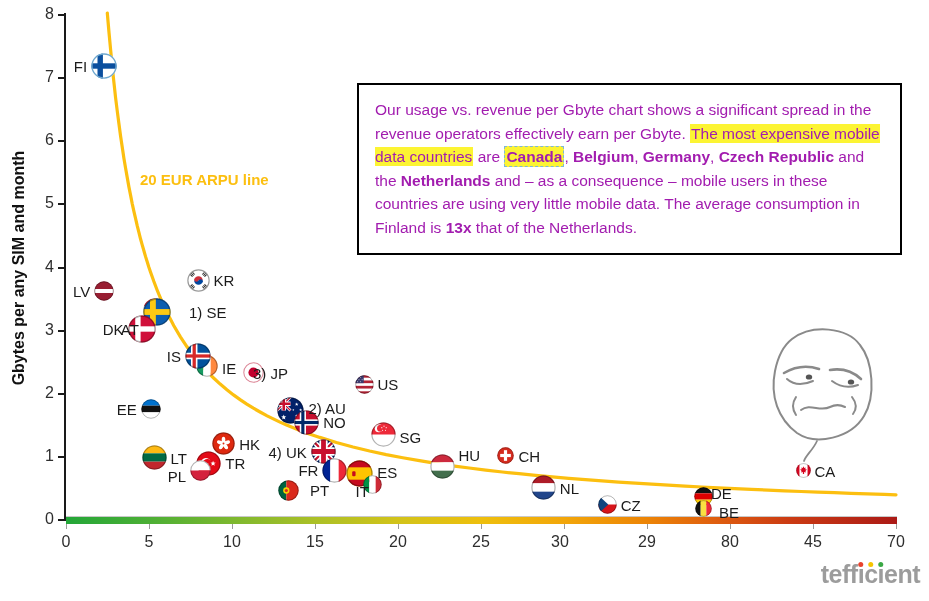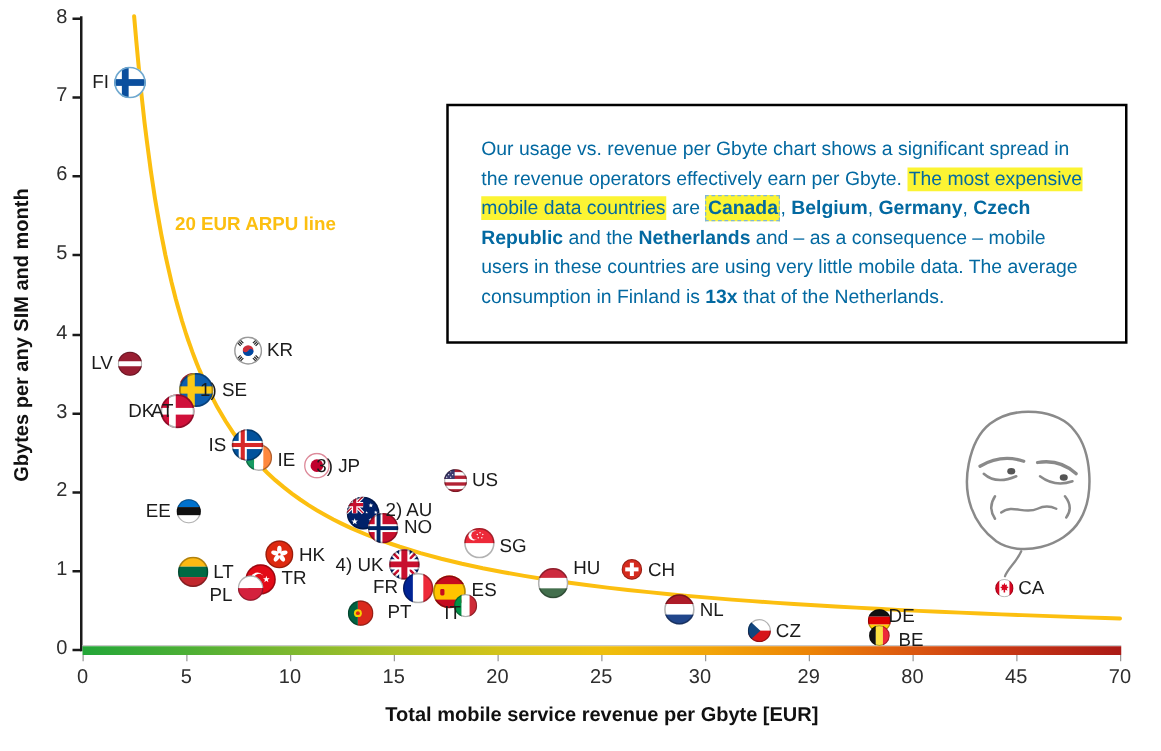--- a/index.html
+++ b/index.html
@@ -17,36 +17,35 @@
   .plotbottom{position:absolute;left:66px;top:516px;width:831px;height:1px;background:#c9c9c9;}
   .xbar{position:absolute;left:66px;top:517px;width:831px;height:7px;
         background:linear-gradient(90deg,#23a638 0%,#4caf35 10%,#7db82f 20%,#abc027 30%,
         #d2c31a 40%,#eebf0d 50%,#f2a60a 60%,#ec8406 70%,#df5f0f 78%,#cb3b13 87%,#ab1a16 100%);}
   .arpu-label{position:absolute;left:140px;top:171px;font-size:15px;font-weight:bold;color:#fcbf10;}
   #overlay{position:absolute;left:0;top:0;pointer-events:none;}
   .pt-flag{position:absolute;}
   .pt-label{position:absolute;white-space:nowrap;font-size:15px;color:#1b1b1b;transform:translateY(-50%);}
   .annot{position:absolute;left:357px;top:83px;width:545px;box-sizing:border-box;
          border:2px solid #000;background:#fff;padding:10px 13px 11px 13px;}
-  .annot p{margin:13px;font-size:15.5px;line-height:1.52;color:#0369a1;}
+  .annot p{margin:3px;font-size:15.5px;line-height:1.52;color:#a21caf;}
   .hl{background:#fcf433;padding:1px 1px;}
   .boxed{border:1.5px dashed #7fb6d9;}
   .b{font-weight:bold;}
   .logo{position:absolute;right:9px;top:560px;font-size:25px;font-weight:bold;color:#9c9c9c;
         letter-spacing:-0.5px;}
   .logo .di{position:relative;}
   .logo .dot{position:absolute;left:50%;transform:translateX(-50%);top:1.5px;width:5.5px;height:5.5px;
         border-radius:50%;}
 </style>
 </head>
 <body>
 
 <div class="stage">
   <div class="ytitle">Gbytes per any SIM and month</div>
-  <div class="xtitle">Total mobile service revenue per Gbyte [EUR]</div>
   <div class="yaxis"></div>
   <div class="plotbottom"></div>
   <div class="xbar"></div>
   <div id="ticks">
       <div class="ytick" style="top:510px">0</div>
       <div class="ytickmark" style="top:519px"></div>
       <div class="ytick" style="top:446.875px">1</div>
       <div class="ytickmark" style="top:455.875px"></div>
       <div class="ytick" style="top:383.75px">2</div>
       <div class="ytickmark" style="top:392.75px"></div>
@@ -187,21 +186,21 @@
               <circle cx="12" cy="12" r="11.6"></circle>
             </clipPath>
           </defs>
 <g clip-path="url(#cp4)">
             <rect width="24" height="24" fill="#0d5eaf"></rect>
             <rect x="6" width="5" height="24" fill="#fdc913"></rect>
             <rect y="9.5" width="24" height="5" fill="#fdc913"></rect>
           </g>
 <circle cx="12" cy="12" r="11.1" fill="none" stroke="rgba(0,0,0,.3)" stroke-width="1.2"></circle>
         </svg></div>
-      <div class="pt-label" style="left:160px;top:311.7px;z-index:40">1) SE</div>
+      <div class="pt-label" style="left:189px;top:311.7px;z-index:40">1) SE</div>
       <div class="pt-flag" style="left:127.5px;top:314.7px;z-index:6"><svg width="28" height="28" viewBox="0 0 24 24">
 <defs>
             <clipPath id="cp5">
               <circle cx="12" cy="12" r="11.6"></circle>
             </clipPath>
           </defs>
 <g clip-path="url(#cp5)">
             <rect width="24" height="24" fill="#d0103a"></rect>
             <rect x="6.2" width="4.6" height="24" fill="#fff"></rect>
             <rect y="9.7" width="24" height="4.6" fill="#fff"></rect>
@@ -585,13 +584,14 @@
         </svg></div>
       <div class="pt-label" style="left:718.9px;top:511.6px;z-index:40">BE</div>
     </div>
 
   <div class="arpu-label">20 EUR ARPU line</div>
 
   <div class="annot">
     <p id="annotation-text"><span>Our usage vs. revenue per Gbyte chart shows a significant spread in the revenue operators effectively earn per Gbyte. </span><span class="hl">The most expensive mobile data countries</span><span> are </span><span class="b hl boxed">Canada</span><span>, </span><span class="b">Belgium</span><span>, </span><span class="b">Germany</span><span>, </span><span class="b">Czech Republic</span><span> and the </span><span class="b">Netherlands</span><span> and – as a consequence – mobile users in these countries are using very little mobile data. The average consumption in Finland is </span><span class="b">13x</span><span> that of the Netherlands.</span></p>
   </div>
 
+  <div class="logo" id="logo"><span>teff</span><span class="di">ı<i class="dot" style="background:#e8432d"></i></span><span class="di">c<i class="dot" style="background:#f5c400"></i></span><span class="di">ı<i class="dot" style="background:#3aa845"></i></span><span>ent</span></div>
 </div>
 
 </body></html>

